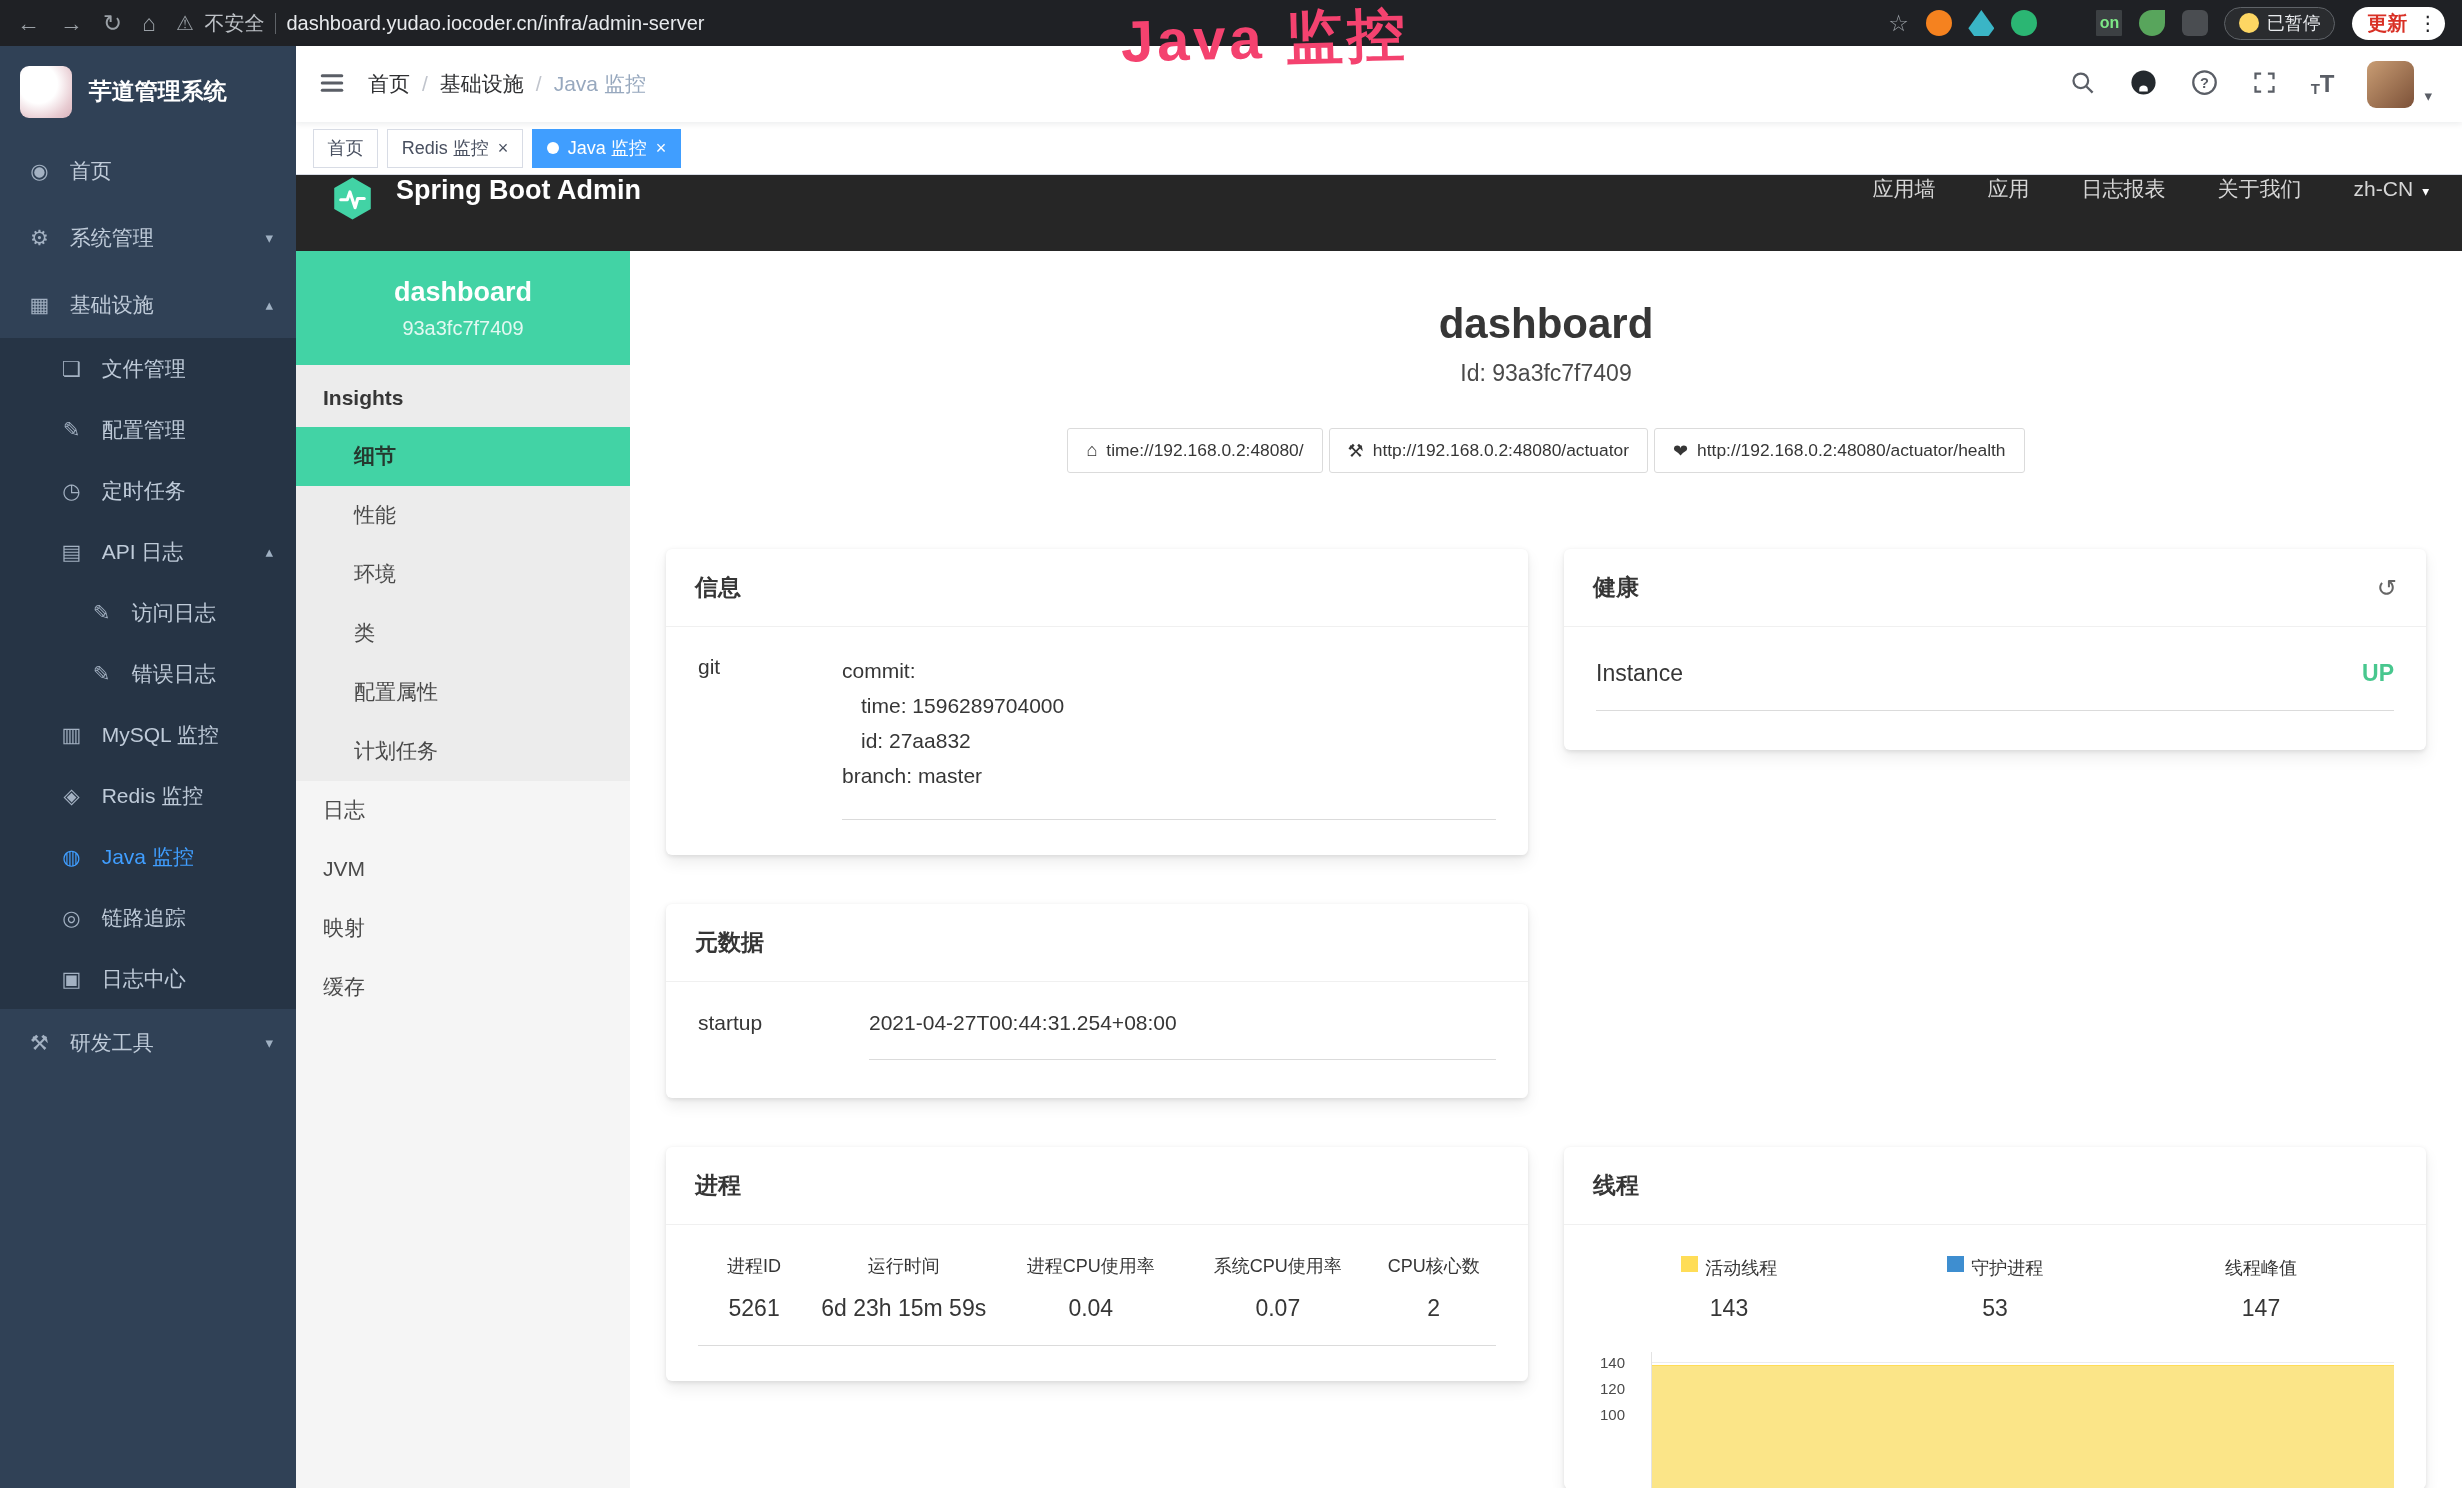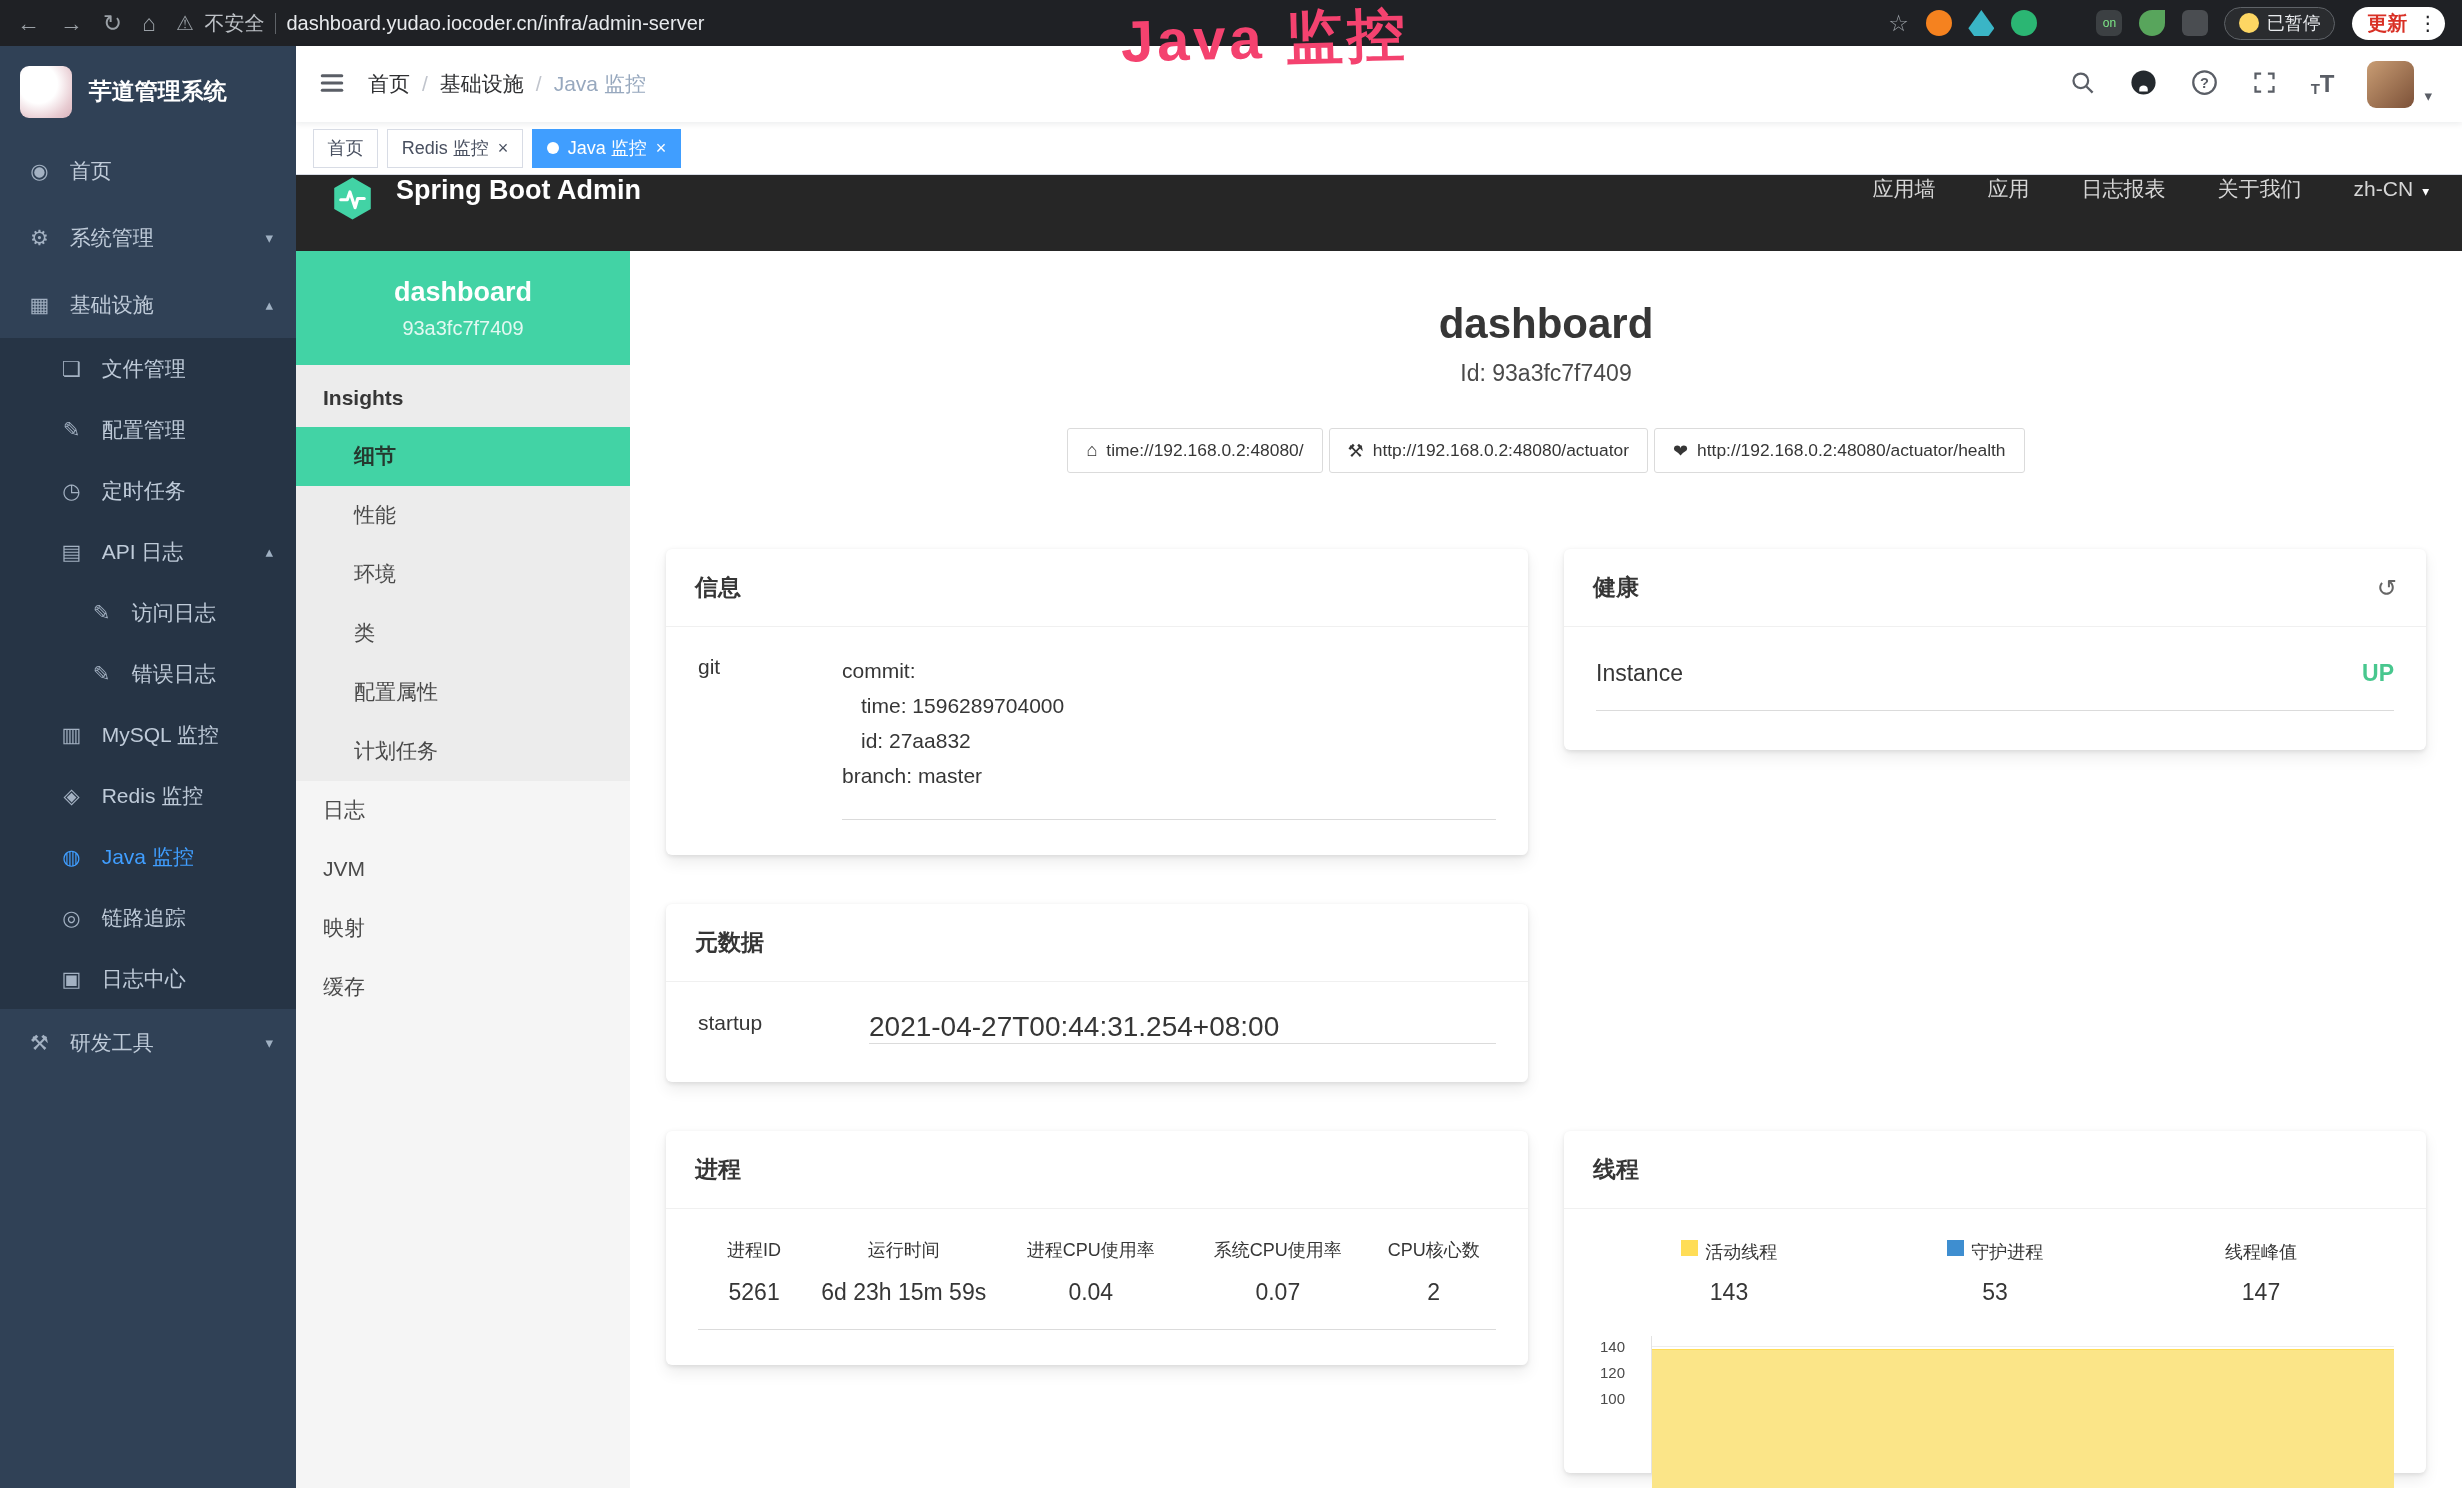--- a/index.html
+++ b/index.html
@@ -18,21 +18,21 @@
 .b-right{display:flex;align-items:center;gap:16.7px}
 .star{font-size:23px;color:#9aa0a6}
 .ext{width:26px;height:26px;border-radius:6px;display:inline-flex;align-items:center;justify-content:center}
 .ext-orange{background:#f5821f;border-radius:50%}
 .ext-drop{background:#3ab5c6;clip-path:polygon(50% 0,100% 70%,78% 100%,22% 100%,0 70%)}
 .ext-green{background:#2bb673;border-radius:50%}
 .ext-grid{display:grid;grid-template-columns:11.4px 11.4px;grid-template-rows:11.4px 11.4px;gap:2.3px;background:none}
 .ext-grid i{border-radius:2.3px}
 .ext-grid i:nth-child(1){background:#e94e3c}.ext-grid i:nth-child(2){background:#3d7ff2}
 .ext-grid i:nth-child(3){background:#2bb673}.ext-grid i:nth-child(4){background:#f3c13a}
-.ext-on{background:#3c4043;color:#7ee787;font-size:12px;font-weight:normal;border-radius:7px}
+.ext-on{background:#3c4043;color:#7ee787;font-size:16px;font-weight:bold;border-radius:1px}
 .ext-leaf{background:#58a55c;border-radius:50% 0 50% 50%}
 .ext-puzzle{background:#4a4d51;border-radius:6px}
 .paused{display:inline-flex;align-items:center;gap:7.6px;height:33px;padding:0 13.7px;border:0.8px solid #5f6368;border-radius:16.7px;background:#2a2c2f;color:#e8eaed;font-size:18px}
 .paused .dot{width:20px;height:20px;border-radius:50%;background:#fdd663;display:inline-block}
 .update{display:inline-flex;align-items:center;gap:10.6px;height:33px;padding:0 7.6px 0 15px;border-radius:16.7px;background:#fff}
 .update .u-txt{color:#d93025;font-weight:bold;font-size:20px}
 .update .kebab{color:#202124;font-size:20px}
 
 
 .app{display:flex;height:1443px}
@@ -101,21 +101,21 @@
 .info-key{width:144px;font-size:21px;padding-top:1.5px}
 .info-val{flex:1;border-bottom:0.8px solid #dbdbdb;padding-bottom:26px;font-size:21px;line-height:35px}
 .ind{margin-left:19px}
 
 .health-body{padding:33px 32px 39px}
 .health-row{display:flex;justify-content:space-between;align-items:center;border-bottom:0.8px solid #dbdbdb;padding-bottom:23px;font-size:23px}
 .up{font-weight:bold}
 
 .meta-body{padding:29px 32px 38px;display:flex}
 .meta-key{width:171px;font-size:21px}
-.meta-val{flex:1;border-bottom:0.8px solid #dbdbdb;font-size:28px}
+.meta-val{flex:1;border-bottom:0.8px solid #dbdbdb;padding-bottom:24px;font-size:21px}
 
 .proc-body{padding:20px 32px 35px}
 .proc-tbl{border-bottom:0.8px solid #dbdbdb}
 .proc-row{display:grid;grid-template-columns:.9fr 1.5fr 1.5fr 1.5fr 1fr}
 .proc-h{font-size:18px;text-align:center;padding:9px 0 4.6px;color:#363636}
 .proc-v{font-size:23px;text-align:center;padding:12px 0 23px;color:#363636}
 
 .thr-body{padding:20px 32px 0}
 .legend{display:grid;grid-template-columns:1fr 1fr 1fr;text-align:center;padding-top:10.6px}
 .lg-top{display:flex;justify-content:center;gap:7.6px;font-size:18px;color:#363636}

